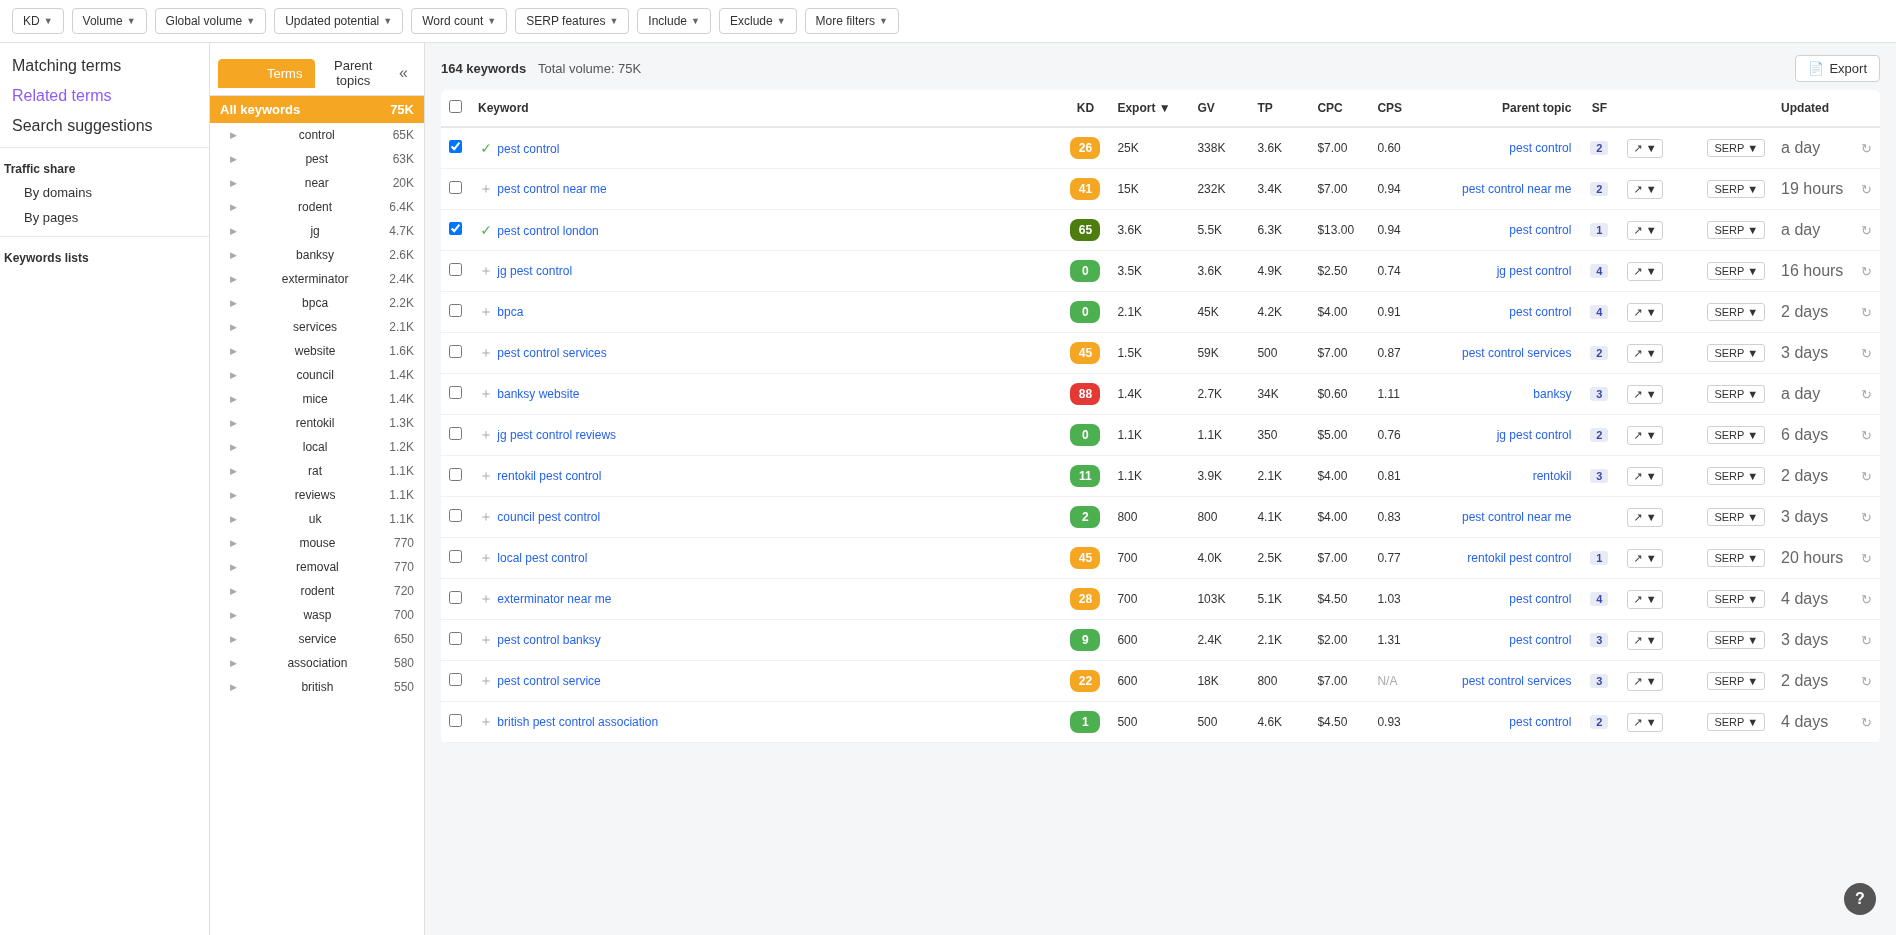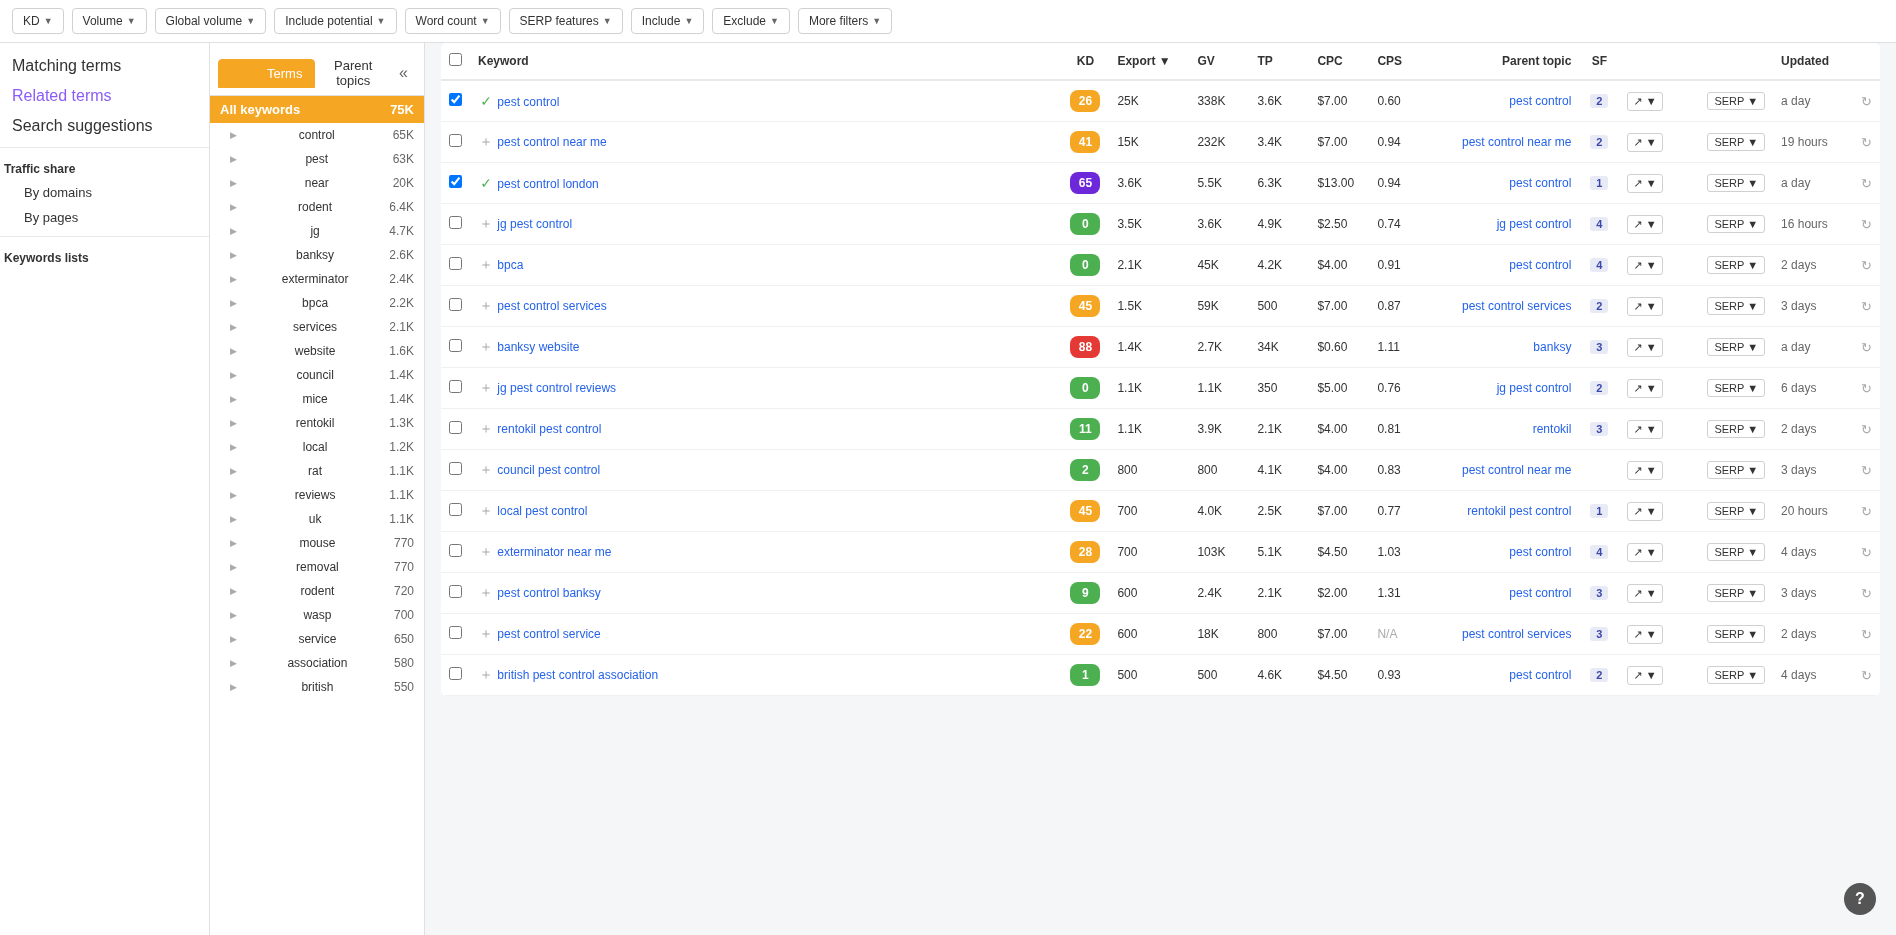--- a/index.html
+++ b/index.html
@@ -111,21 +111,21 @@
     .action-icon.check { color: #4caf50; }
 
     .keyword-link { color: #2563eb; text-decoration: none; font-size: 12px; }
 
     .kd-badge {
       display: inline-block; width: 30px; height: 22px; line-height: 22px;
       border-radius: 8px; text-align: center; font-weight: 700; font-size: 12px; color: #fff;
     }
     .kd-green { background: #4caf50; }
     .kd-yellow { background: #f5a623; }
-    .kd-orange { background: #6d28d9; }
+    .kd-orange { background: #4d7c0f; }
     .kd-red { background: #e53935; }
 
     .vol-cell { font-size: 12px; color: #333; }
     .parent-link { color: #2563eb; text-decoration: none; font-size: 12px; }
     .cps-na { color: #aaa; }
 
     .sf-badge {
       display: inline-block; background: #e8eaf6; color: #3949ab;
       border-radius: 3px; padding: 1px 6px; font-size: 11px; font-weight: 600;
     }
@@ -135,21 +135,21 @@
       padding: 2px 6px; font-size: 11px; cursor: pointer; color: #333;
       white-space: nowrap;
     }
 
     .trend-btn {
       border: 1px solid #d0d0d0; border-radius: 3px; background: #fff;
       padding: 2px 5px; cursor: pointer; font-size: 11px; color: #333;
       display: inline-flex; align-items: center; gap: 2px;
     }
 
-    .updated-cell { color: #666; font-size: 12px; white-space: nowrap; }
+    .updated-cell { color: #666; font-size: 16px; white-space: nowrap; }
     .refresh-icon { color: #aaa; cursor: pointer; font-size: 13px; }
 
     .col-kd { width: 48px; text-align: center; }
     .col-vol { width: 80px; }
     .col-gv { width: 60px; }
     .col-tp { width: 60px; }
     .col-cpc { width: 60px; }
     .col-cps { width: 50px; }
     .col-parent { width: 160px; text-align: right; }
     .col-sf { width: 40px; text-align: center; }
@@ -182,21 +182,21 @@
     </button>
     <button class="filter-btn">
       <span>Volume</span>
       <span class="caret">▼</span>
     </button>
     <button class="filter-btn">
       <span>Global volume</span>
       <span class="caret">▼</span>
     </button>
     <button class="filter-btn">
-      <span>Include potential</span>
+      <span>Updated potential</span>
       <span class="caret">▼</span>
     </button>
     <button class="filter-btn">
       <span>Word count</span>
       <span class="caret">▼</span>
     </button>
     <button class="filter-btn">
       <span>SERP features</span>
       <span class="caret">▼</span>
     </button>
@@ -359,20 +359,30 @@
         </div>
         <div class="keyword-item">
           <span class="kw-arrow">▶</span>
           <span class="kw-name">british</span>
           <span class="kw-count">550</span>
         </div>
       </div>
   </div>
 
   <div class="right-panel">
+    <div class="results-header">
+      <div class="results-info">
+        <span class="results-count">164 keywords</span>
+        <span class="results-volume">Total volume: 75K</span>
+      </div>
+      <button class="export-btn">
+        <span>📄</span>
+        <span>Export</span>
+      </button>
+    </div>
     <div class="table-container scrollbar-thin">
       <table>
         <thead>
           <tr>
             <th class="col-checkbox">
               <input type="checkbox" style="">
             </th>
             <th>Keyword</th>
             <th class="col-kd">KD</th>
             <th class="col-vol sortable">Export ▼</th>

